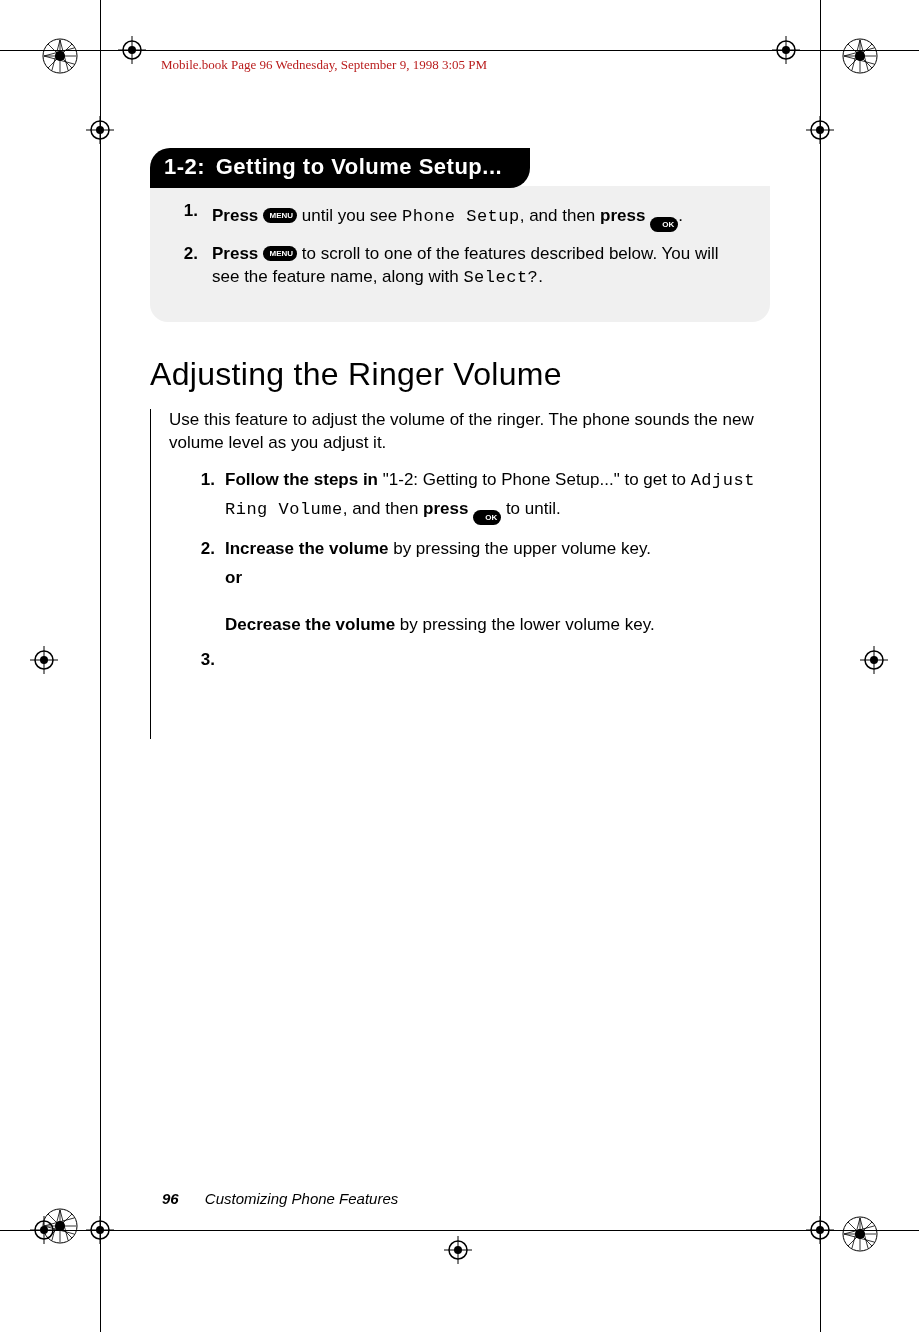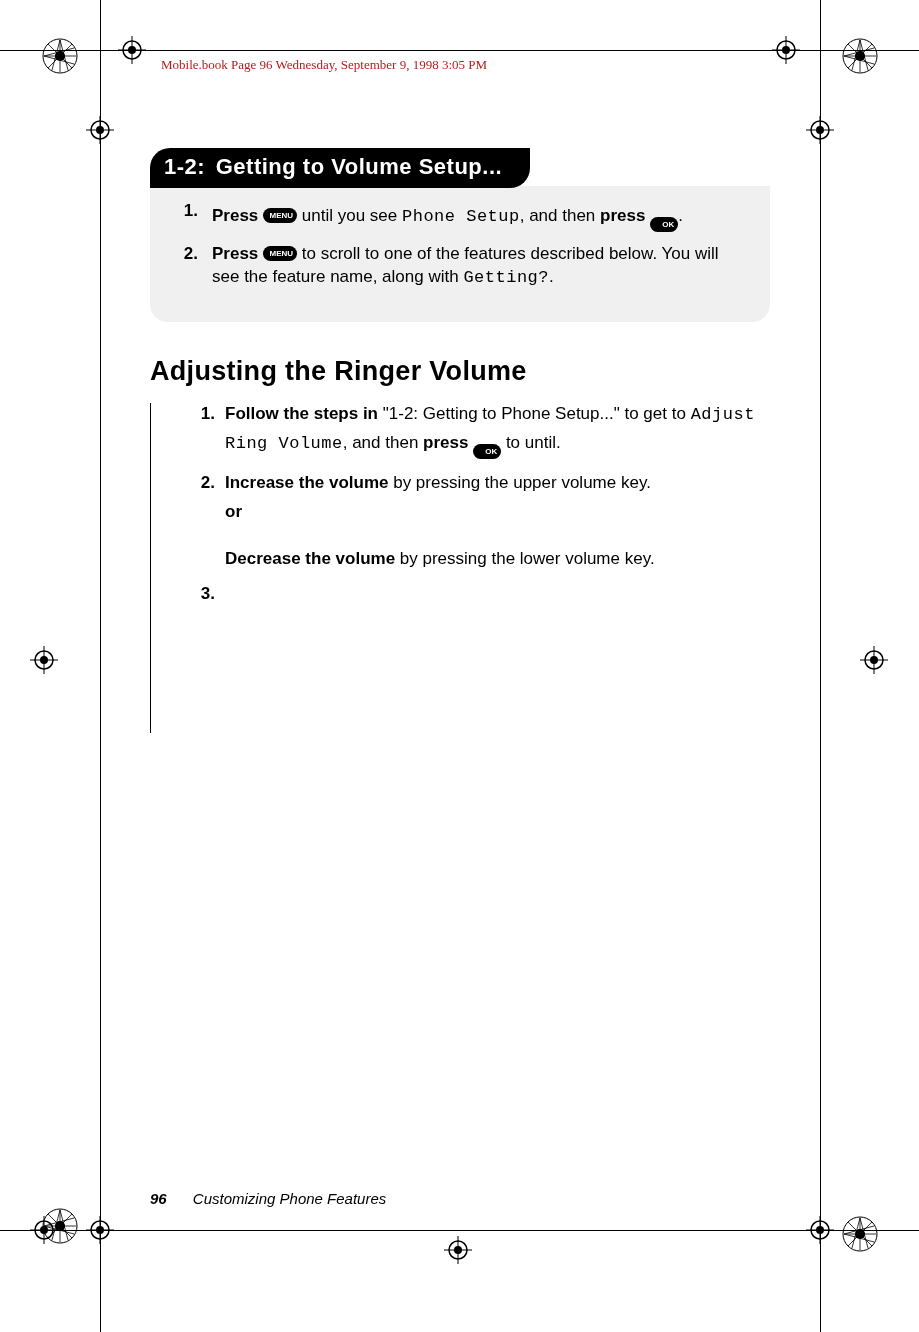--- a/index.html
+++ b/index.html
@@ -128,22 +128,22 @@
     top: -1px;
     font-family: Arial, Helvetica, sans-serif;
   }
   .keycap.narrow { min-width: 20px; margin-top: 18px; }
   .keycap.round {
     width: 16px; min-width: 16px; height: 16px; line-height: 16px; border-radius: 50%; padding: 0;
     font-size: 9px;
   }
   h2.section {
     font-family: Arial, Helvetica, sans-serif;
-    font-weight: 700;
-    font-size: 27px;
+    font-weight: 400;
+    font-size: 32px;
     margin: 34px 0 16px 0;
     letter-spacing: 0.3px;
   }
   .two-col {
     display: flex;
     align-items: flex-start;
   }
   .two-col .tipcol {
     width: 140px;
     font-size: 16px;
@@ -185,21 +185,21 @@
   }
   .sublist .body { flex: 1; }
   .or {
     font-weight: bold;
     display: block;
     margin: 6px 0 24px 0;
   }
 
   .footer {
     position: absolute;
-    left: 150px;
+    left: 162px;
     bottom: 125px;
     font-size: 15px;
     font-style: italic;
     font-family: "Helvetica Neue", Helvetica, Arial, sans-serif;
   }
   .footer .pn {
     font-weight: bold;
     font-style: italic;
     margin-right: 22px;
   }
@@ -378,31 +378,32 @@
             <span class="keycap">MENU</span>
             <span> until you see </span><span class="lcd">Phone Setup</span><span>, and then </span><b>press</b>
             <span class="keycap narrow">OK</span><span>.</span>
           </span>
         </li>
         <li>
           <span class="num">2.</span>
           <span class="body">
             <b>Press</b>
             <span class="keycap">MENU</span>
-            <span> to scroll to one of the features described below. You will see the feature name, along with </span><span class="lcd">Getting?</span><span>.</span>
+            <span> to scroll to one of the features described below. You will see the feature name, along with </span><span class="lcd">Select?</span><span>.</span>
           </span>
         </li>
       </ol>
     </div>
 
     <h2 class="section">Adjusting the Ringer Volume</h2>
 
     <div class="two-col">
       <div class="divider"></div>
       <div class="maincol">
+        <p>Use this feature to adjust the volume of the ringer. The phone sounds the new volume level as you adjust it.</p>
         <ol class="sublist">
           <li>
             <span class="num">1.</span>
             <span class="body">
               <b>Follow the steps in</b><span> "1-2: Getting to Phone Setup..." to get to </span><span class="lcd">Adjust Ring Volume</span><span>, and then </span><b>press</b>
               <span class="keycap narrow">OK</span><span> to until.</span>
             </span>
           </li>
           <li>
             <span class="num">2.</span>

